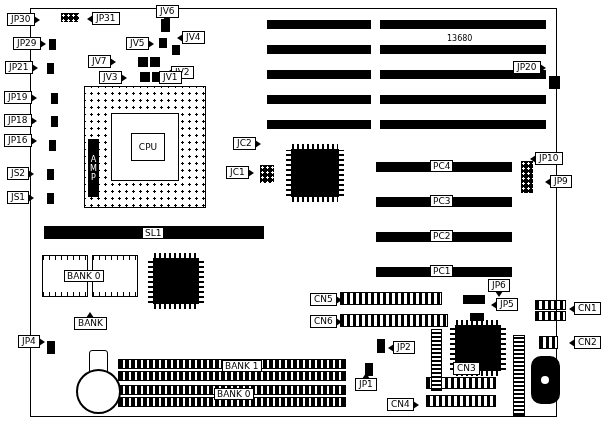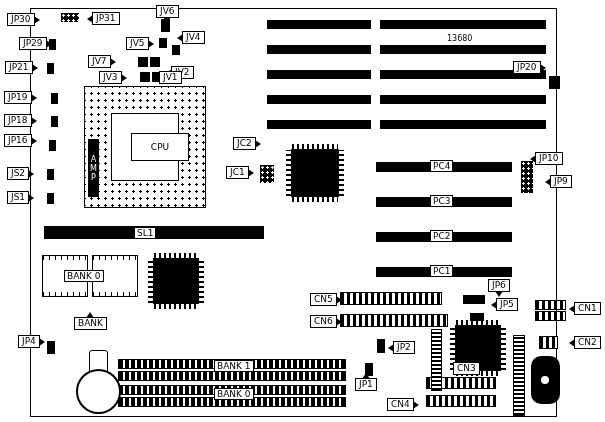--- a/index.html
+++ b/index.html
@@ -22,21 +22,21 @@
        border-top:4px solid transparent;border-bottom:4px solid transparent;border-left:6px solid #000}
   .lbl.al::before{content:"";position:absolute;left:-6px;top:50%;margin-top:-4px;
        border-top:4px solid transparent;border-bottom:4px solid transparent;border-right:6px solid #000}
   .lbl.ad::after{content:"";position:absolute;left:50%;bottom:-6px;margin-left:-4px;
        border-left:4px solid transparent;border-right:4px solid transparent;border-top:6px solid #000}
   .lbl.au::after{content:"";position:absolute;left:50%;top:-6px;margin-left:-4px;
        border-left:4px solid transparent;border-right:4px solid transparent;border-bottom:6px solid #000}
   .socket{position:absolute;left:84px;top:86px;width:122px;height:122px;border:1px solid #000;
        background-image:radial-gradient(#000 1.1px,transparent 1.3px);background-size:7px 7px;background-position:3px 3px}
   .socket-inner{position:absolute;left:26px;top:26px;width:68px;height:68px;background:#fff;border:1px solid #000}
-  .cpu-box{position:absolute;left:46px;top:46px;width:58px;height:28px;background:#fff;border:1px solid #000;
+  .cpu-box{position:absolute;left:46px;top:46px;width:34px;height:28px;background:#fff;border:1px solid #000;
        display:flex;align-items:center;justify-content:center;font-size:9px;z-index:2}
   .amp{position:absolute;left:3px;top:52px;width:11px;height:58px;background:#000;color:#fff;font-size:8px;
        writing-mode:vertical-lr;text-orientation:upright;display:flex;align-items:center;justify-content:center;z-index:2}
   .qfp{position:absolute}
   .qfp .body{position:absolute;left:5px;top:5px;right:5px;bottom:5px;background:#000}
   .qfp .pt{position:absolute;left:6px;right:6px;top:0;height:5px;background:repeating-linear-gradient(90deg,#000 0 2px,transparent 2px 5px)}
   .qfp .pb{position:absolute;left:6px;right:6px;bottom:0;height:5px;background:repeating-linear-gradient(90deg,#000 0 2px,transparent 2px 5px)}
   .qfp .plf{position:absolute;top:6px;bottom:6px;left:0;width:5px;background:repeating-linear-gradient(0deg,#000 0 2px,transparent 2px 5px)}
   .qfp .prt{position:absolute;top:6px;bottom:6px;right:0;width:5px;background:repeating-linear-gradient(0deg,#000 0 2px,transparent 2px 5px)}
   .chip{position:absolute;border:1px solid #000;background:#fff;
@@ -103,32 +103,32 @@
 
   <div class="qfp" style="left:450px;top:320px;width:56px;height:56px">
     <div class="body"></div>
     <div class="pt"></div>
     <div class="pb"></div>
     <div class="plf"></div>
     <div class="prt"></div>
   </div>
 
   <div class="bar" style="left:44px;top:226px;width:220px;height:13px"></div>
-  <div class="slotlbl" style="left:134px;top:227px">SL1</div>
+  <div class="slotlbl" style="left:142px;top:227px">SL1</div>
 
   <div class="chip" style="left:42px;top:255px;width:46px;height:42px"></div>
   <div class="chip" style="left:92px;top:255px;width:46px;height:42px"></div>
   <div class="slotlbl" style="left:64px;top:270px">BANK 0</div>
   <div class="lbl au" style="left:74px;top:317px">BANK</div>
 
   <div class="hatchmem" style="left:118px;top:359px;width:228px;height:10px"></div>
   <div class="hatchmem" style="left:118px;top:371px;width:228px;height:10px"></div>
   <div class="hatchmem" style="left:118px;top:385px;width:228px;height:10px"></div>
   <div class="hatchmem" style="left:118px;top:397px;width:228px;height:10px"></div>
-  <div class="slotlbl" style="left:214px;top:360px">BANK 1</div>
+  <div class="slotlbl" style="left:222px;top:360px">BANK 1</div>
   <div class="slotlbl" style="left:214px;top:388px">BANK 0</div>
 
   <div class="battery-top"></div>
   <div class="battery"></div>
 
   <div class="dotsw" style="left:61px;top:13px;width:18px;height:9px"></div>
   <div class="conn" style="left:161px;top:19px;width:9px;height:13px"></div>
   <div class="conn" style="left:159px;top:38px;width:8px;height:10px"></div>
   <div class="conn" style="left:172px;top:45px;width:8px;height:10px"></div>
   <div class="conn" style="left:138px;top:57px;width:10px;height:10px"></div>
@@ -166,21 +166,21 @@
 
   <div class="lbl ar" style="left:7px;top:13px">JP30</div>
   <div class="lbl al" style="left:92px;top:12px">JP31</div>
   <div class="lbl ad" style="left:156px;top:5px">JV6</div>
   <div class="lbl ar" style="left:126px;top:37px">JV5</div>
   <div class="lbl al" style="left:182px;top:31px">JV4</div>
   <div class="lbl ar" style="left:88px;top:55px">JV7</div>
   <div class="lbl al" style="left:171px;top:66px">JV2</div>
   <div class="lbl ar" style="left:99px;top:71px">JV3</div>
   <div class="lbl al" style="left:159px;top:71px">JV1</div>
-  <div class="lbl ar" style="left:19px;top:37px">JP29</div>
+  <div class="lbl ar" style="left:13px;top:37px">JP29</div>
   <div class="lbl ar" style="left:5px;top:61px">JP21</div>
   <div class="lbl ar" style="left:4px;top:91px">JP19</div>
   <div class="lbl ar" style="left:4px;top:114px">JP18</div>
   <div class="lbl ar" style="left:4px;top:134px">JP16</div>
   <div class="lbl ar" style="left:7px;top:167px">JS2</div>
   <div class="lbl ar" style="left:7px;top:191px">JS1</div>
   <div class="lbl ar" style="left:18px;top:335px">JP4</div>
   <div class="lbl ar" style="left:233px;top:137px">JC2</div>
   <div class="lbl ar" style="left:226px;top:166px">JC1</div>
   <div class="lbl ar" style="left:513px;top:61px">JP20</div>

